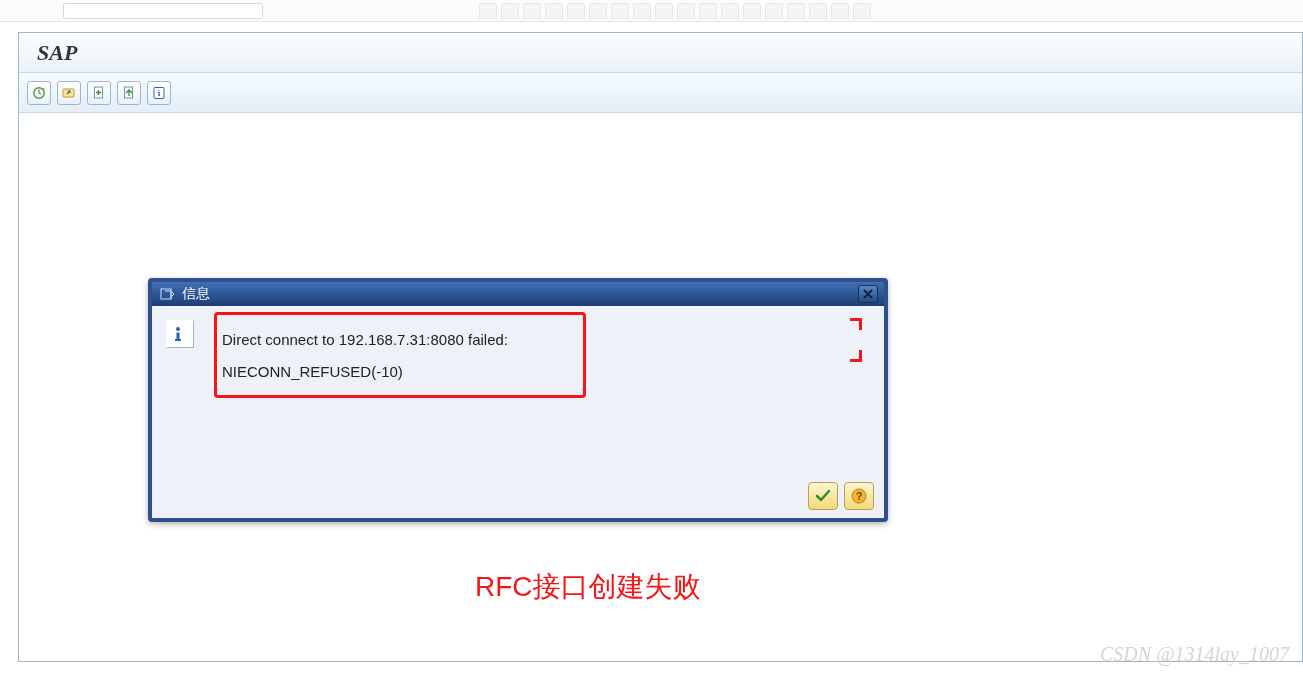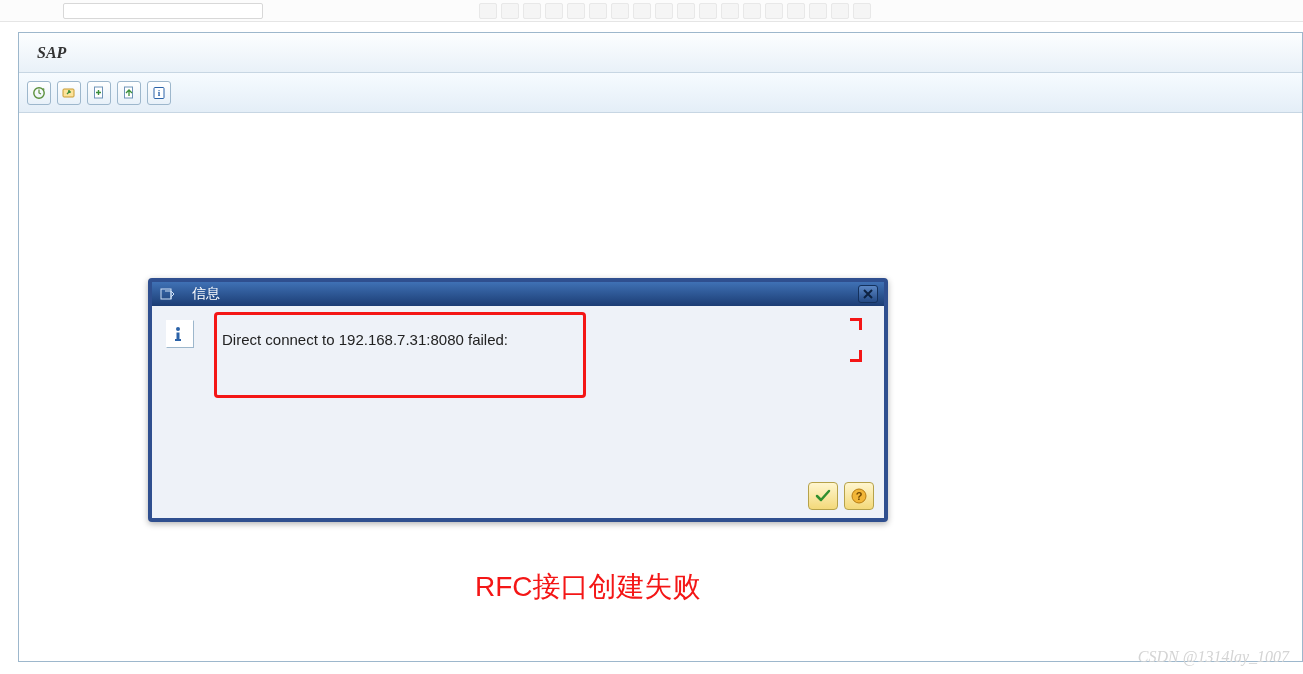--- a/index.html
+++ b/index.html
@@ -2,47 +2,47 @@
 <html><head>
 <meta charset="utf-8">
 <style>
   * { box-sizing: border-box; }
   html, body { margin:0; padding:0; width:1303px; height:674px; font-family:Arial,"Microsoft YaHei",sans-serif; background:#fff; overflow:hidden; }
   .top-strip { height:22px; border-bottom:1px solid #e5e5e5; background:#fcfcfc; display:flex; align-items:center; padding:0 8px; gap:4px; }
   .top-strip .faded-box { width:200px; height:16px; border:1px solid #d8d8d8; margin-left:55px; border-radius:2px; background:#fff;}
   .top-strip .faded-icon { width:18px; height:16px; border:1px solid #e8e8e8; border-radius:2px; background:#f5f5f5;}
   .main-panel { position:absolute; left:18px; top:32px; right:0; bottom:12px; background:#f3f7fb; border:1px solid #9db7cc; }
   .title-bar { height:40px; background:linear-gradient(#fcfeff,#e9f1f8); border-bottom:1px solid #c7d6e3; display:flex; align-items:center; padding:0 18px;}
-  .title-text { font-style:italic; font-weight:bold; font-size:16px; color:#333; font-family:"Times New Roman",serif;}
+  .title-text { font-style:italic; font-weight:bold; font-size:22px; color:#333; font-family:"Times New Roman",serif;}
   .toolbar { height:40px; background:linear-gradient(#f6fbff,#e4eef7); border-bottom:1px solid #c7d6e3; display:flex; align-items:center; padding:0 8px; gap:6px;}
   .tb-btn { width:24px; height:24px; border:1px solid #9db7cc; border-radius:3px; background:linear-gradient(#ffffff,#e8f1f9); display:flex; align-items:center; justify-content:center; cursor:pointer; position:relative;}
   .tb-btn svg { width:16px; height:16px; }
   .body-area { position:absolute; top:80px; left:0; right:0; bottom:0; background:#fff; }
   
   .dialog { position:absolute; left:148px; top:278px; width:740px; height:244px; border:4px solid #2f4f8f; border-radius:4px; background:#eef2f8; box-shadow:0 2px 6px rgba(0,0,0,.3);}
-  .dlg-title { height:24px; background:linear-gradient(#3f71b5,#1c3d74); display:flex; align-items:center; padding:0 6px; color:#fff; font-size:14px;gap:10px;}
+  .dlg-title { height:24px; background:linear-gradient(#3f71b5,#1c3d74); display:flex; align-items:center; padding:0 6px; color:#fff; font-size:14px;}
   .dlg-title .ticon { width:18px; height:18px; display:flex; align-items:center; justify-content:center; margin-right:6px;}
   .dlg-title .ttxt { flex:1; }
   .dlg-close { width:20px; height:18px; background:linear-gradient(#5a86c4,#244a85); border:1px solid #14315c; border-radius:3px; display:flex; align-items:center; justify-content:center; cursor:pointer;}
   .dlg-body { position:relative; padding:10px 32px; height:calc(100% - 24px); }
   .info-icon-box { position:absolute; left:14px; top:14px; width:28px; height:28px; border:1px solid #9db7cc; border-top-color:#fff; border-left-color:#fff; background:#fff; display:flex; align-items:center; justify-content:center;}
   .msg { position:absolute; left:70px; top:18px; font-size:15px; color:#222; line-height:2.1;}
   .red-box { position:absolute; left:62px; top:6px; width:372px; height:86px; border:3px solid #f41616; border-radius:4px; pointer-events:none;}
   .red-corner { position:absolute; width:18px; height:18px; pointer-events:none;}
   .red-corner::before,.red-corner::after { content:""; position:absolute; background:#f41616;}
   .rc-tr { right:22px; top:12px;}
   .rc-tr::before{ top:0; right:0; width:12px; height:3px;}
   .rc-tr::after{ top:0; right:0; width:3px; height:12px;}
   .rc-br { right:22px; top:38px;}
   .rc-br::before{ bottom:0; right:0; width:12px; height:3px;}
   .rc-br::after{ bottom:0; right:0; width:3px; height:12px;}
   .dlg-footer { position:absolute; right:10px; bottom:8px; display:flex; gap:6px;}
   .dlg-btn { width:30px; height:28px; border:1px solid #b6a24a; border-radius:4px; background:linear-gradient(#fff6cf,#f3d97a); display:flex; align-items:center; justify-content:center; cursor:pointer;}
   .caption { position:absolute; left:475px; top:538px; color:#f41616; font-size:28px; font-family:"Microsoft YaHei",sans-serif;margin-top:30px;}
-  .watermark { position:absolute; right:14px; bottom:8px; color:#d4d4d4; font-style:italic; font-size:16px; font-family:"Times New Roman",serif;}
+  .watermark { position:absolute; right:14px; bottom:8px; color:#d4d4d4; font-style:italic; font-size:20px; font-family:"Times New Roman",serif;}
 </style>
 </head>
 <body>
 
 <div class="top-strip">
   <div class="faded-box"></div>
   <div style="flex:1"></div>
   <div class="faded-icon"></div>
   <div class="faded-icon"></div>
   <div class="faded-icon"></div>
@@ -123,20 +123,21 @@
   <div class="dlg-body">
     <div class="info-icon-box">
       <svg width="20" height="20" viewBox="0 0 20 20">
           <rect x="6" y="3" width="4" height="4" rx="2" fill="#2b62a8"></rect>
           <rect x="6.5" y="8.5" width="3" height="8" fill="#2b62a8"></rect>
           <rect x="5" y="15" width="6" height="2" fill="#2b62a8"></rect>
         </svg>
     </div>
     <div class="msg">
       <div>Direct connect to 192.168.7.31:8080 failed:</div>
+      <div>NIECONN_REFUSED(-10)</div>
     </div>
     <div class="red-box"></div>
     <div class="red-corner rc-tr"></div>
     <div class="red-corner rc-br"></div>
     <div class="dlg-footer">
       <div class="dlg-btn">
         <svg width="18" height="18" viewBox="0 0 18 18">
             <path d="M3 9l4 4 8-9" fill="none" stroke="#2f8f2f" stroke-width="2.5" stroke-linecap="round" stroke-linejoin="round"></path>
           </svg>
       </div>

